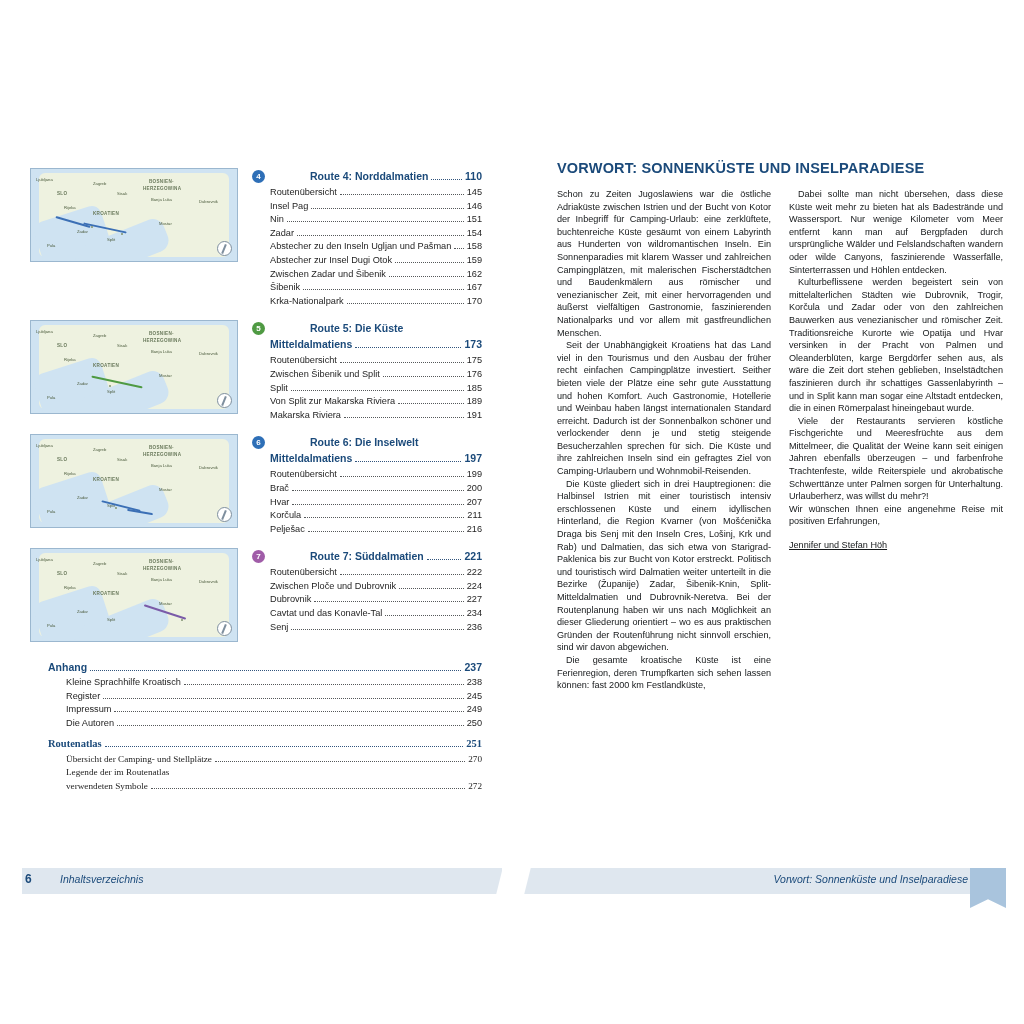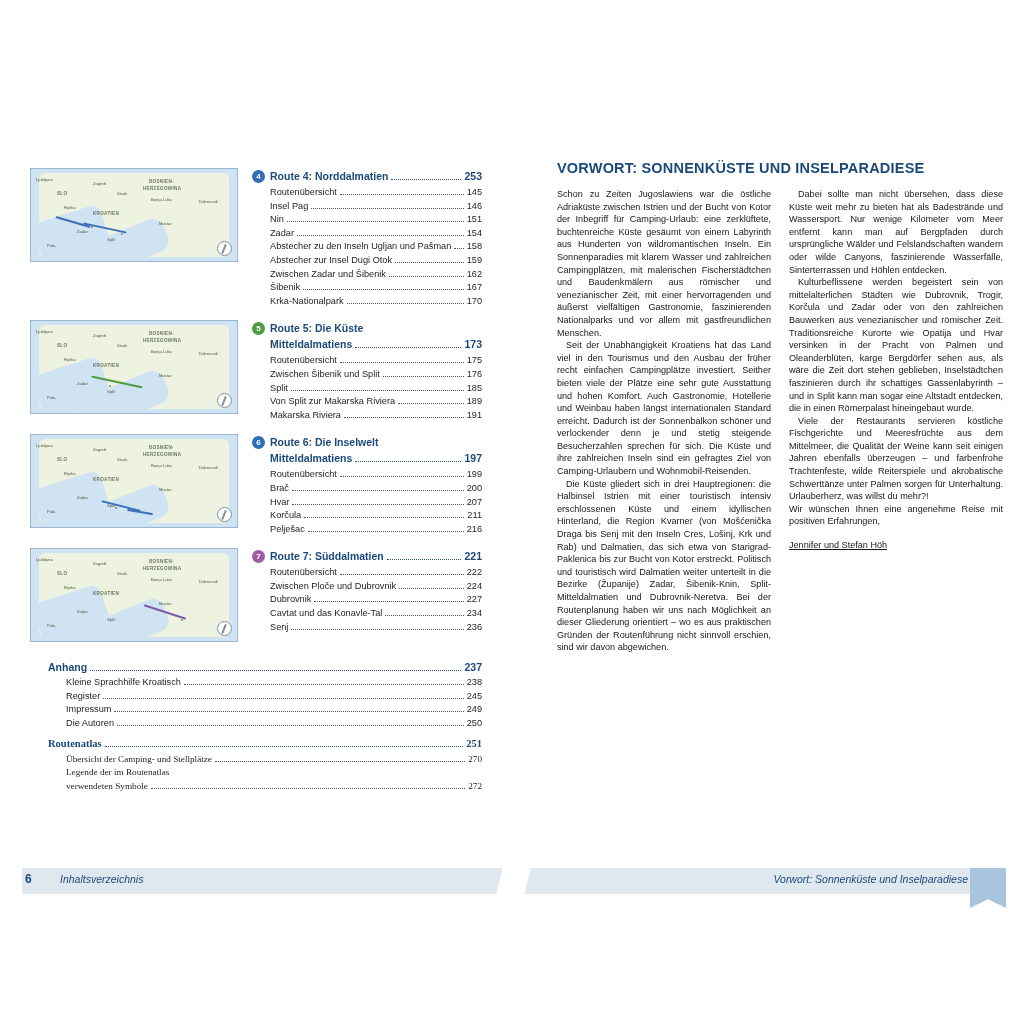--- a/index.html
+++ b/index.html
@@ -118,21 +118,21 @@
     align-items: center;
     justify-content: center;
     margin-right: 5px;
     flex: 0 0 auto;
   }
   .route-title-line {
     flex: 1 1 auto;
     display: flex;
     align-items: baseline;
   }
-  .route-title-text { white-space: nowrap; }
+  .route-title-text { white-space: nowrap; margin-left: 40px; }
   .dots {
     flex: 1 1 auto;
     border-bottom: 1px dotted #32557d;
     margin: 0 3px 2.5px 3px;
     min-width: 6px;
     height: 0;
   }
   .route-page { white-space: nowrap; }
   .route-head-second {
     font-size: 10.5px;
@@ -311,21 +311,21 @@
           <div class="map-dot" style="left:60px;top:57px;"></div>
           <div class="map-dot" style="left:90px;top:64px;"></div>
           <div class="map-compass"></div>
         </div>
         <div class="toc-entries">
           <div class="route-head">
             <span class="route-badge" style="background:#2e6fb7">4</span>
             <span class="route-title-line">
               <span class="route-title-text">Route 4: Norddalmatien</span>
               <span class="dots"></span>
-              <span class="route-page">253</span>
+              <span class="route-page">110</span>
             </span>
           </div>
           <div class="toc-line">
               <span>Routenübersicht</span>
               <span class="dots"></span>
               <span class="pg">145</span>
             </div>
           <div class="toc-line">
               <span>Insel Pag</span>
               <span class="dots"></span>
@@ -611,20 +611,21 @@
     </div>
   </div>
 
   <div class="right-page">
     <div class="vorwort-title">VORWORT: SONNENKÜSTE UND INSELPARADIESE</div>
     <div class="cols">
       <div class="col">
         <p>Schon zu Zeiten Jugoslawiens war die östliche Adriaküste zwischen Istrien und der Bucht von Kotor der Inbegriff für Camping-Urlaub: eine zerklüftete, buchtenreiche Küste gesäumt von einem Labyrinth aus Hunderten von wildromantischen Inseln. Ein Sonnenparadies mit klarem Wasser und zahlreichen Campingplätzen, mit malerischen Fischerstädtchen und Baudenkmälern aus römischer und venezianischer Zeit, mit einer hervorragenden und äußerst vielfältigen Gastronomie, faszinierenden Nationalparks und vor allem mit gastfreundlichen Menschen.</p>
         <p class="indent">Seit der Unabhängigkeit Kroatiens hat das Land viel in den Tourismus und den Ausbau der früher recht einfachen Campingplätze investiert. Seither bieten viele der Plätze eine sehr gute Ausstattung und hohen Komfort. Auch Gastronomie, Hotellerie und Weinbau haben längst internationalen Standard erreicht. Dadurch ist der Sonnenbalkon schöner und verlockender denn je und stetig steigende Besucherzahlen sprechen für sich. Die Küste und ihre zahlreichen Inseln sind ein gefragtes Ziel von Camping-Urlaubern und Wohnmobil-Reisenden.</p>
         <p class="indent">Die Küste gliedert sich in drei Hauptregionen: die Halbinsel Istrien mit einer touristisch intensiv erschlossenen Küste und einem idyllischen Hinterland, die Region Kvarner (von Mošćenička Draga bis Senj mit den Inseln Cres, Lošinj, Krk und Rab) und Dalmatien, das sich etwa von Starigrad-Paklenica bis zur Bucht von Kotor erstreckt. Politisch und touristisch wird Dalmatien weiter unterteilt in die Bezirke (Županije) Zadar, Šibenik-Knin, Split-Mitteldalmatien und Dubrovnik-Neretva. Bei der Routenplanung haben wir uns nach Möglichkeit an dieser Gliederung orientiert – wo es aus praktischen Gründen der Routenführung nicht sinnvoll erschien, sind wir davon abgewichen.</p>
+        <p class="indent">Die gesamte kroatische Küste ist eine Ferienregion, deren Trumpfkarten sich sehen lassen können: fast 2000 km Festlandküste,</p>
       </div>
       <div class="col">
         <p class="indent">Dabei sollte man nicht übersehen, dass diese Küste weit mehr zu bieten hat als Badestrände und Wassersport. Nur wenige Kilometer vom Meer entfernt kann man auf Bergpfaden durch ursprüngliche Wälder und Felslandschaften wandern oder wilde Canyons, faszinierende Wasserfälle, Sinterterrassen und Höhlen entdecken.</p>
         <p class="indent">Kulturbeflissene werden begeistert sein von mittelalterlichen Städten wie Dubrovnik, Trogir, Korčula und Zadar oder von den zahlreichen Bauwerken aus venezianischer und römischer Zeit. Traditionsreiche Kurorte wie Opatija und Hvar versinken in der Pracht von Palmen und Oleanderblüten, karge Bergdörfer sehen aus, als wäre die Zeit dort stehen geblieben, Inselstädtchen faszinieren durch ihr schattiges Gassenlabyrinth – und in Split kann man sogar eine Altstadt entdecken, die in einen Römerpalast hineingebaut wurde.</p>
         <p class="indent">Viele der Restaurants servieren köstliche Fischgerichte und Meeresfrüchte aus dem Mittelmeer, die Qualität der Weine kann seit einigen Jahren ebenfalls überzeugen – und farbenfrohe Trachtenfeste, wilde Reiterspiele und akrobatische Schwerttänze unter Palmen sorgen für Unterhaltung. Urlauberherz, was willst du mehr?!</p>
         <p class="sig">Wir wünschen Ihnen eine angenehme Reise mit positiven Erfahrungen,</p>
         <p class="sig2">Jennifer und Stefan Höh</p>
       </div>
     </div>
   </div>

